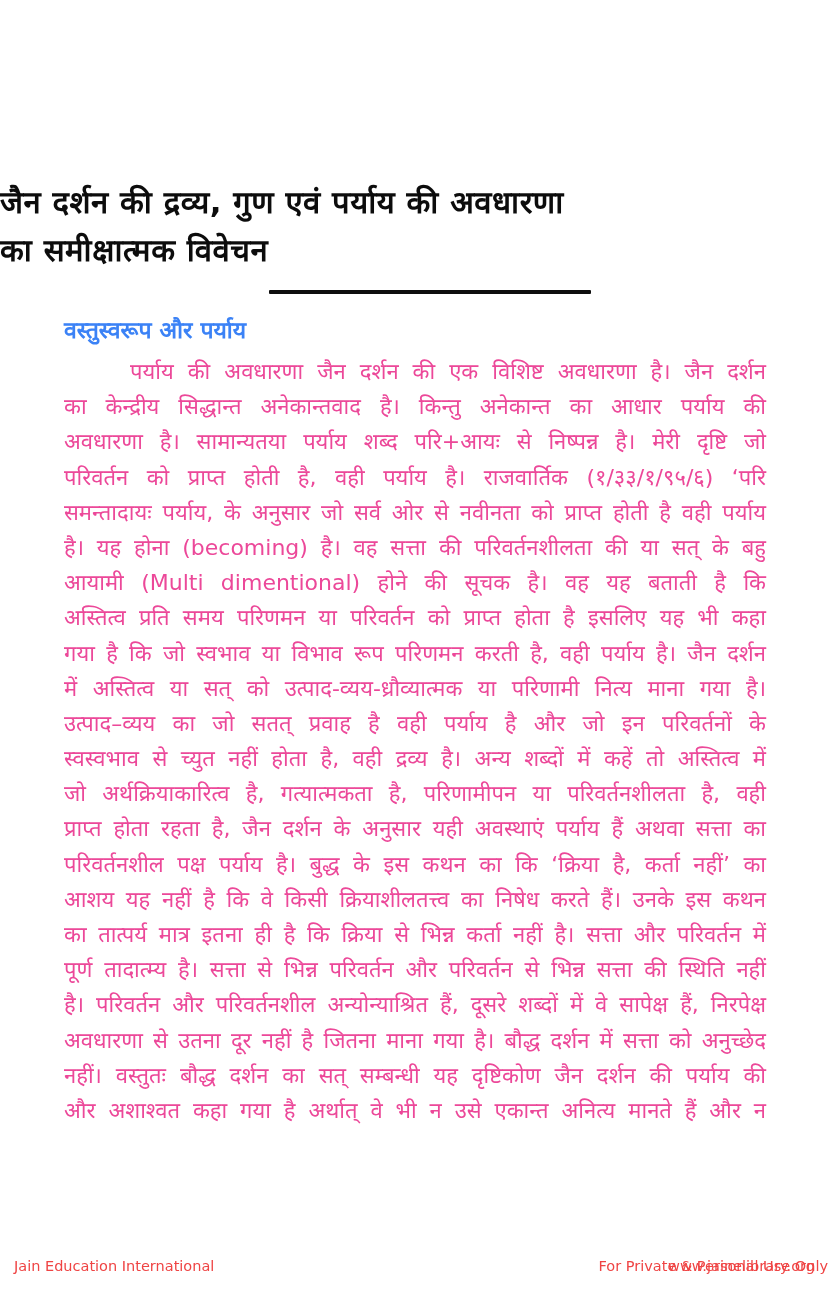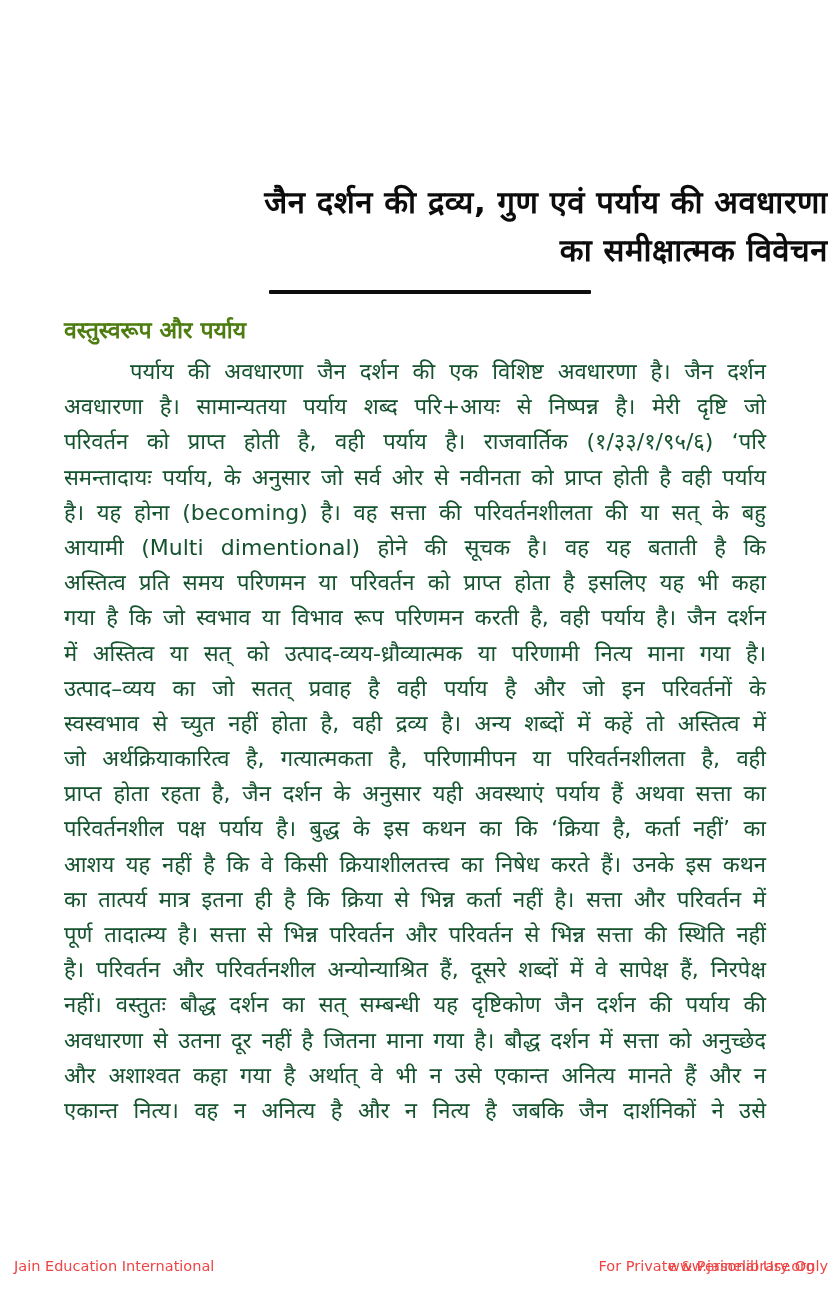--- a/index.html
+++ b/index.html
@@ -11,21 +11,21 @@
     background: #ffffff;
     font-family: "DejaVu Sans", "Liberation Sans", sans-serif;
     color: #141414;
     overflow: hidden;
   }
   .title-block {
     position: absolute;
     top: 178px;
     left: 0;
     width: 828px;
-    text-align: right;
+    text-align: left;
   }
   .title-line {
     font-size: 31px;
     font-weight: bold;
     color: #0c0c0c;
     line-height: 48px;
     letter-spacing: 0.5px;
     white-space: nowrap;
   }
   .title-underline {
@@ -38,33 +38,33 @@
   }
   .content {
     position: absolute;
     top: 315px;
     left: 64px;
     width: 702px;
   }
   .section-heading {
     font-size: 23px;
     font-weight: bold;
-    color: #4d7c0f;
+    color: #3b82f6;
     margin: 0 0 9px 0;
     line-height: 30px;
   }
   .paragraph { margin: 0; }
   .pline {
     font-size: 22px;
     line-height: 35.2px;
     height: 35.2px;
     text-align: justify;
     text-align-last: justify;
     white-space: nowrap;
-    color: #14532d;
+    color: #ec4899;
   }
   .pline.indent { text-indent: 66px; }
   .pline b { font-weight: normal; }
   .footer {
     position: absolute;
     top: 1258px;
     left: 0;
     width: 828px;
     height: 24px;
     font-size: 14.5px;
@@ -82,41 +82,41 @@
   <div class="title-block">
     <div class="title-line">जैन दर्शन की द्रव्य, गुण एवं पर्याय की अवधारणा</div>
     <div class="title-line">का समीक्षात्मक विवेचन</div>
     <div class="title-underline"></div>
   </div>
 
   <div class="content">
     <div class="section-heading">वस्तुस्वरूप और पर्याय</div>
     <div class="paragraph">
         <div class="pline indent"><span>पर्याय की अवधारणा जैन दर्शन की एक विशिष्ट अवधारणा है। जैन दर्शन</span></div>
+        <div class="pline"><span>का केन्द्रीय सिद्धान्त अनेकान्तवाद है। किन्तु अनेकान्त का आधार पर्याय की</span></div>
         <div class="pline"><span>अवधारणा है। सामान्यतया पर्याय शब्द परि+आयः से निष्पन्न है। मेरी दृष्टि जो</span></div>
         <div class="pline"><span>परिवर्तन को प्राप्त होती है, वही पर्याय है। </span><b>राजवार्तिक</b><span> (१/३३/१/९५/६) ‘परि</span></div>
         <div class="pline"><span>समन्तादायः पर्याय, के अनुसार जो सर्व ओर से नवीनता को प्राप्त होती है वही पर्याय</span></div>
         <div class="pline"><span>है। यह होना (becoming) है। वह सत्ता की परिवर्तनशीलता की या सत् के बहु</span></div>
         <div class="pline"><span>आयामी (Multi dimentional) होने की सूचक है। वह यह बताती है कि</span></div>
         <div class="pline"><span>अस्तित्व प्रति समय परिणमन या परिवर्तन को प्राप्त होता है इसलिए यह भी कहा</span></div>
         <div class="pline"><span>गया है कि जो स्वभाव या विभाव रूप परिणमन करती है, वही पर्याय है। जैन दर्शन</span></div>
         <div class="pline"><span>में अस्तित्व या सत् को उत्पाद-व्यय-ध्रौव्यात्मक या परिणामी नित्य माना गया है।</span></div>
         <div class="pline"><span>उत्पाद–व्यय का जो सतत् प्रवाह है वही पर्याय है और जो इन परिवर्तनों के</span></div>
         <div class="pline"><span>स्वस्वभाव से च्युत नहीं होता है, वही द्रव्य है। अन्य शब्दों में कहें तो अस्तित्व में</span></div>
         <div class="pline"><span>जो अर्थक्रियाकारित्व है, गत्यात्मकता है, परिणामीपन या परिवर्तनशीलता है, वही</span></div>
         <div class="pline"><span>प्राप्त होता रहता है, जैन दर्शन के अनुसार यही अवस्थाएं पर्याय हैं अथवा सत्ता का</span></div>
         <div class="pline"><span>परिवर्तनशील पक्ष पर्याय है। बुद्ध के इस कथन का कि ‘क्रिया है, कर्ता नहीं’ का</span></div>
         <div class="pline"><span>आशय यह नहीं है कि वे किसी क्रियाशीलतत्त्व का निषेध करते हैं। उनके इस कथन</span></div>
         <div class="pline"><span>का तात्पर्य मात्र इतना ही है कि क्रिया से भिन्न कर्ता नहीं है। सत्ता और परिवर्तन में</span></div>
         <div class="pline"><span>पूर्ण तादात्म्य है। सत्ता से भिन्न परिवर्तन और परिवर्तन से भिन्न सत्ता की स्थिति नहीं</span></div>
         <div class="pline"><span>है। परिवर्तन और परिवर्तनशील अन्योन्याश्रित हैं, दूसरे शब्दों में वे सापेक्ष हैं, निरपेक्ष</span></div>
+        <div class="pline"><span>अवधारणा से उतना दूर नहीं है जितना माना गया है। बौद्ध दर्शन में सत्ता को अनुच्छेद</span></div>
         <div class="pline"><span>नहीं। वस्तुतः बौद्ध दर्शन का सत् सम्बन्धी यह दृष्टिकोण जैन दर्शन की पर्याय की</span></div>
-        <div class="pline"><span>अवधारणा से उतना दूर नहीं है जितना माना गया है। बौद्ध दर्शन में सत्ता को अनुच्छेद</span></div>
         <div class="pline"><span>और अशाश्वत कहा गया है अर्थात् वे भी न उसे एकान्त अनित्य मानते हैं और न</span></div>
-        <div class="pline"><span>एकान्त नित्य। वह न अनित्य है और न नित्य है जबकि जैन दार्शनिकों ने उसे</span></div>
       </div>
   </div>
 
   <div class="footer">
     <span class="f-left">Jain Education International</span>
     <span class="f-center">For Private &amp; Personal Use Only</span>
     <span class="f-right">www.jainelibrary.org</span>
   </div>
 
 </div>

